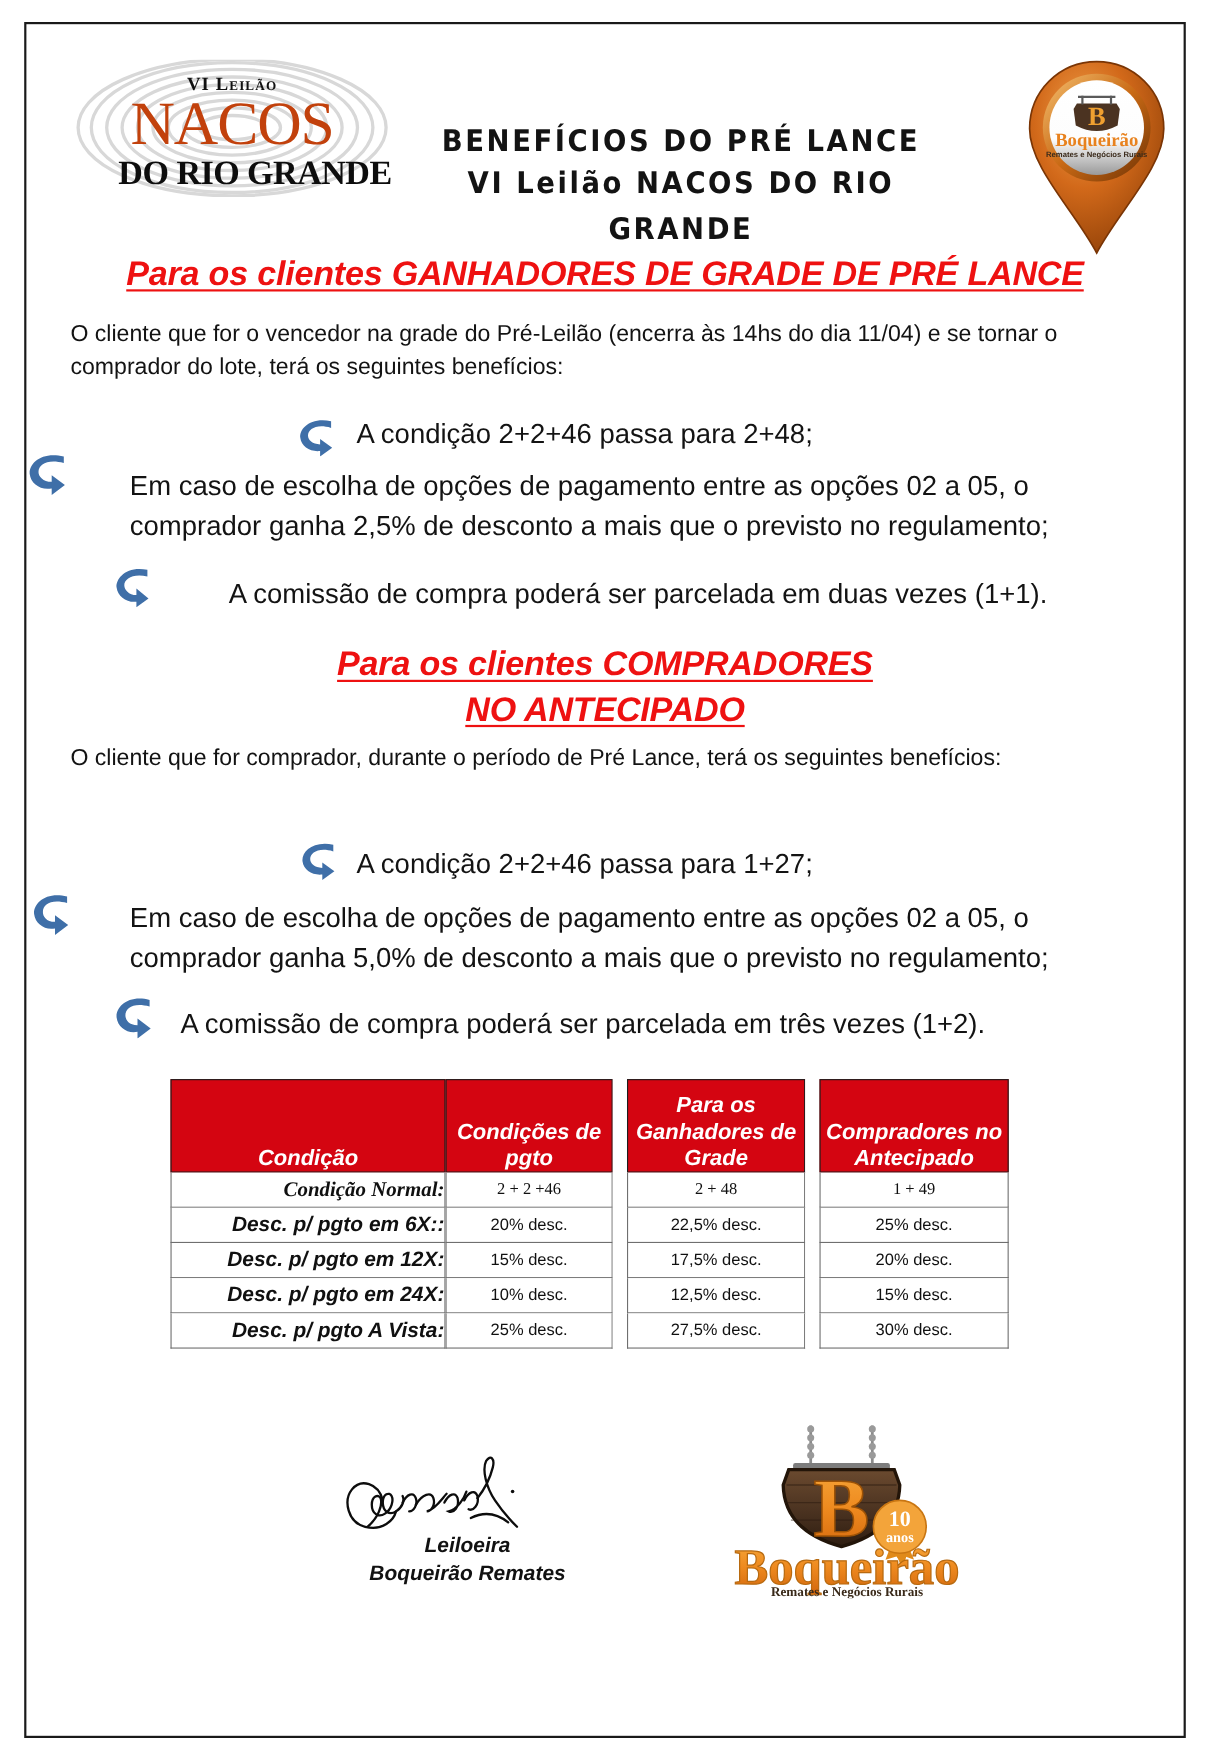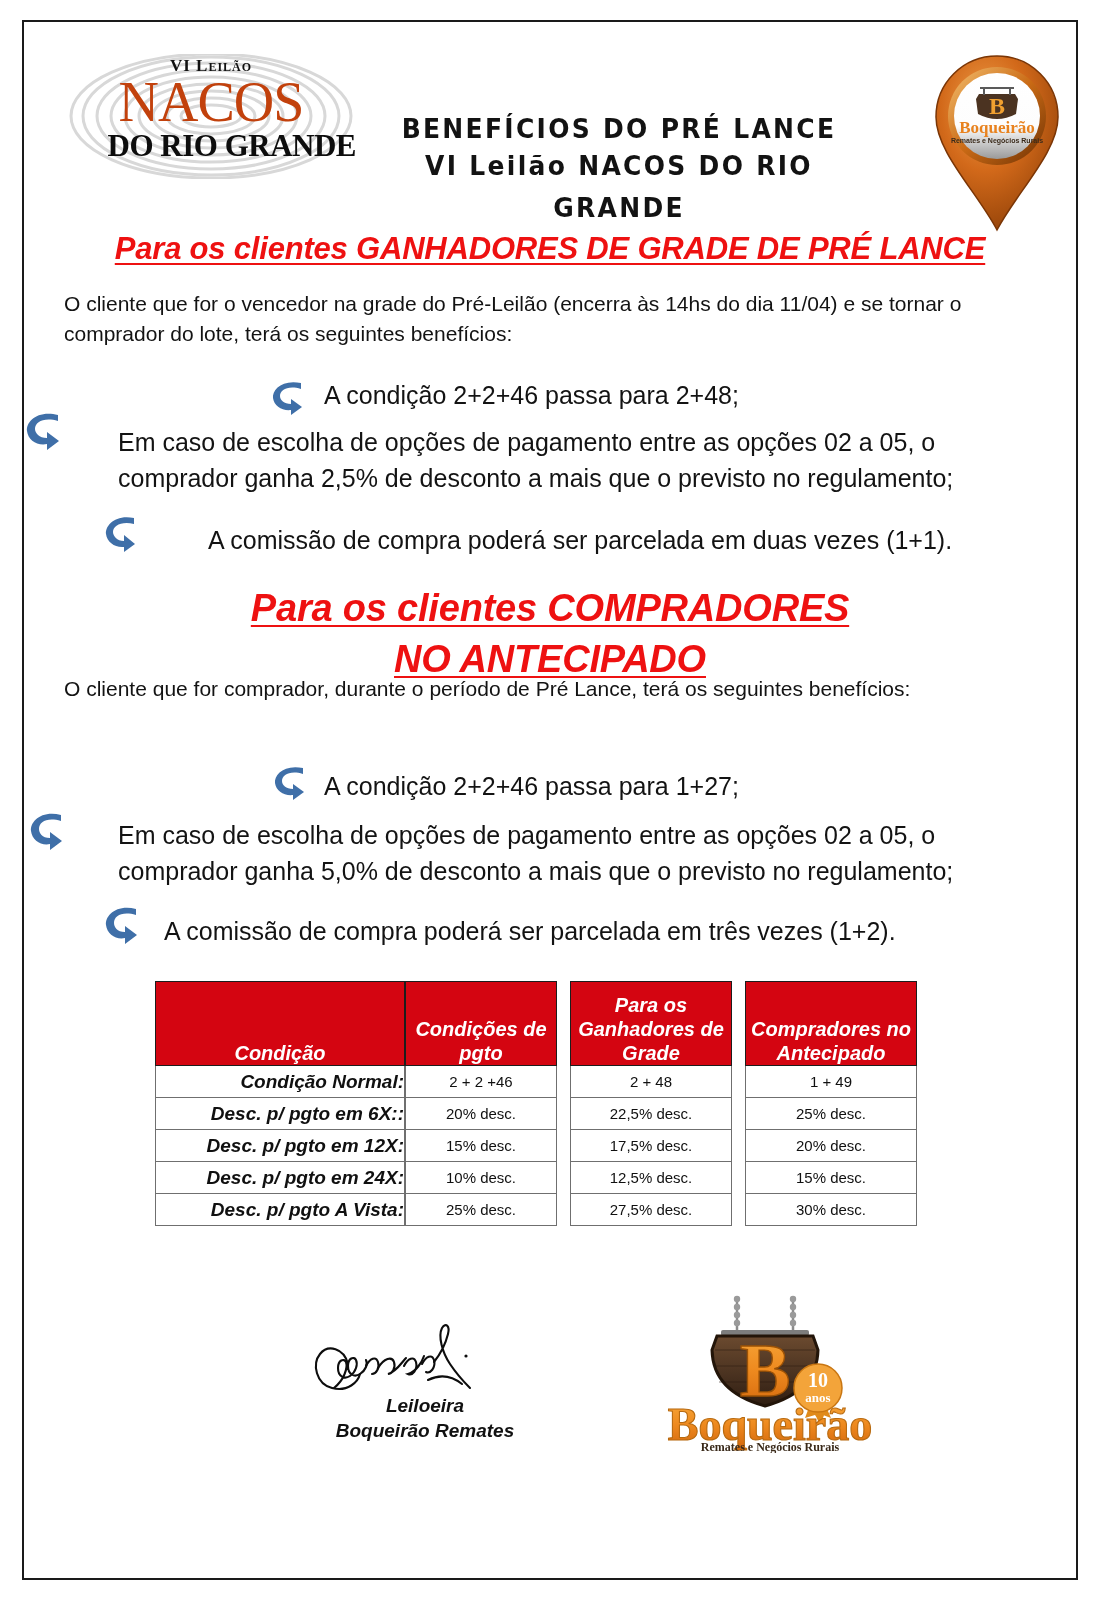--- a/index.html
+++ b/index.html
@@ -63,21 +63,21 @@
     left: 0; top: 0;
     width: 290px;
     text-align: center;
     font-family: "Liberation Serif", serif;
   }
   .nacos-vi {
     font-size: 17px;
     font-weight: bold;
     letter-spacing: 1px;
     color: #111;
-    margin-top: 2px;
+    margin-top: 13px;
     font-variant: small-caps;
     font-family: Liberation Serif, serif;
   }
   .nacos-main {
     font-size: 56px;
     font-weight: normal;
     letter-spacing: -1px;
     line-height: 0.92;
     color: #c2410c;
     margin-top: 1px;
@@ -136,21 +136,21 @@
     left: 50px;
     top: 231px;
     width: 1000px;
     font-size: 31px;
   }
   .heading2 {
     position: absolute;
     left: 50px;
     top: 583px;
     width: 1000px;
-    font-size: 38px;
+    font-size: 31px;
     line-height: 1.33;
   }
   .heading2 .l2 { display: block; }
 
   
   .para {
     position: absolute;
     color: #131313;
     font-size: 21px;
     line-height: 1.42;
@@ -240,21 +240,21 @@
     vertical-align: middle;
   }
   .cell-label {
     text-align: right;
     padding-right: 9px;
     font-weight: bold;
     font-style: italic;
     font-size: 19px;
     border-right: 1px solid #6f6f6f;
   }
-  tr.first-body .cell { border-top: none; }
+  tr.first-body .cell { border-top: none; font-family: Liberation Serif, serif; }
   .col1 { width: 250px; }
   .col2 { width: 152px; }
   .colgap { width: 13px; }
   .col3 { width: 162px; }
   .col4 { width: 172px; }
   .gapcell { background: #ffffff; border: none !important; }
 
   
   .signature-block {
     position: absolute;

